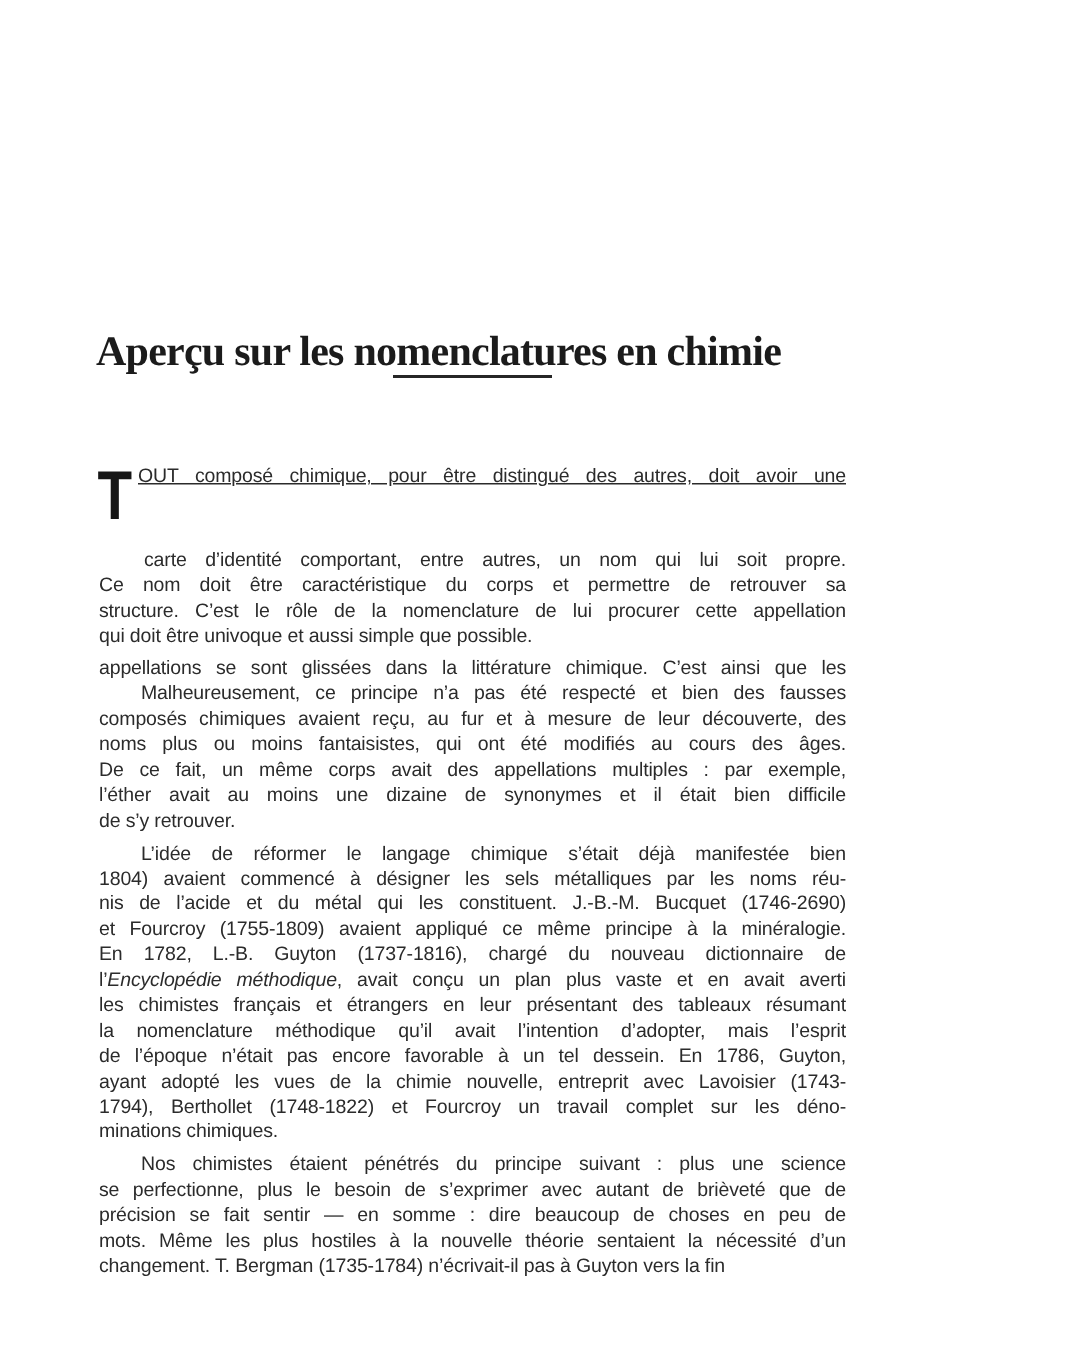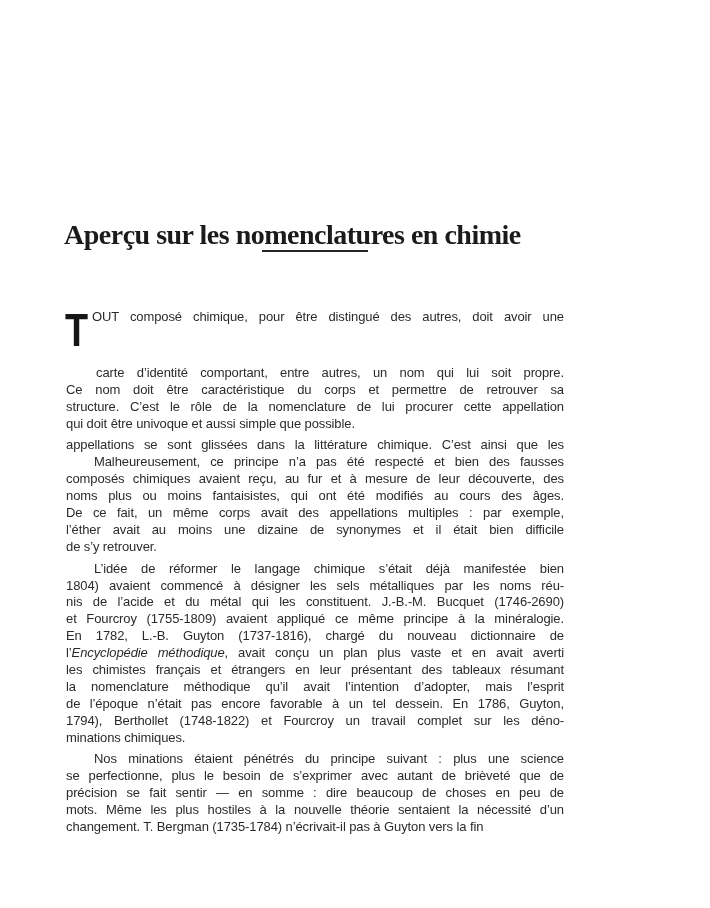--- a/index.html
+++ b/index.html
@@ -60,21 +60,21 @@
     height: 16.9px;
     line-height: 16.9px;
     text-align: justify;
     text-align-last: justify;
     overflow: hidden;
     white-space: normal;
   }
   .line.last {
     text-align-last: left;
   }
-  .line.dc0 { padding-left: 26px; }
+  .line.dc0 { padding-left: 26px; text-decoration: underline; }
   .line.dc1 { padding-left: 30px; margin-top: 39px; }
   .line.indent { padding-left: 28px; }
   .italic { font-style: italic; margin-top: 37px; }
   .drop-cap {
     position: absolute;
     left: -1px;
     top: 4px;
     font-size: 46px;
     line-height: 34px;
     font-weight: 700;
@@ -111,25 +111,26 @@
       <div class="para">
           <div class="line indent"><span>L’idée de réformer le langage chimique s’était déjà manifestée bien</span></div>
           <div class="line"><span>1804) avaient commencé à désigner les sels métalliques par les noms réu-</span></div>
           <div class="line"><span>nis de l’acide et du métal qui les constituent. J.-B.-M. Bucquet (1746-2690)</span></div>
           <div class="line"><span>et Fourcroy (1755-1809) avaient appliqué ce même principe à la minéralogie.</span></div>
           <div class="line"><span>En 1782, L.-B. Guyton (1737-1816), chargé du nouveau dictionnaire de</span></div>
           <div class="line"><span>l’</span><span class="italic">Encyclopédie méthodique</span><span>, avait conçu un plan plus vaste et en avait averti</span></div>
           <div class="line"><span>les chimistes français et étrangers en leur présentant des tableaux résumant</span></div>
           <div class="line"><span>la nomenclature méthodique qu’il avait l’intention d’adopter, mais l’esprit</span></div>
           <div class="line"><span>de l’époque n’était pas encore favorable à un tel dessein. En 1786, Guyton,</span></div>
+          <div class="line"><span>ayant adopté les vues de la chimie nouvelle, entreprit avec Lavoisier (1743-</span></div>
           <div class="line"><span>1794), Berthollet (1748-1822) et Fourcroy un travail complet sur les déno-</span></div>
           <div class="line last"><span>minations chimiques.</span></div>
         </div>
       <div class="para">
-          <div class="line indent"><span>Nos minations étaient pénétrés du principe suivant : plus une science</span></div>
+          <div class="line indent"><span>Nos chimistes étaient pénétrés du principe suivant : plus une science</span></div>
           <div class="line"><span>se perfectionne, plus le besoin de s’exprimer avec autant de brièveté que de</span></div>
           <div class="line"><span>précision se fait sentir — en somme : dire beaucoup de choses en peu de</span></div>
           <div class="line"><span>mots. Même les plus hostiles à la nouvelle théorie sentaient la nécessité d’un</span></div>
           <div class="line last"><span>changement. T. Bergman (1735-1784) n’écrivait-il pas à Guyton vers la fin</span></div>
         </div>
     </div>
   </div>
 </div>
 
 </body></html>

